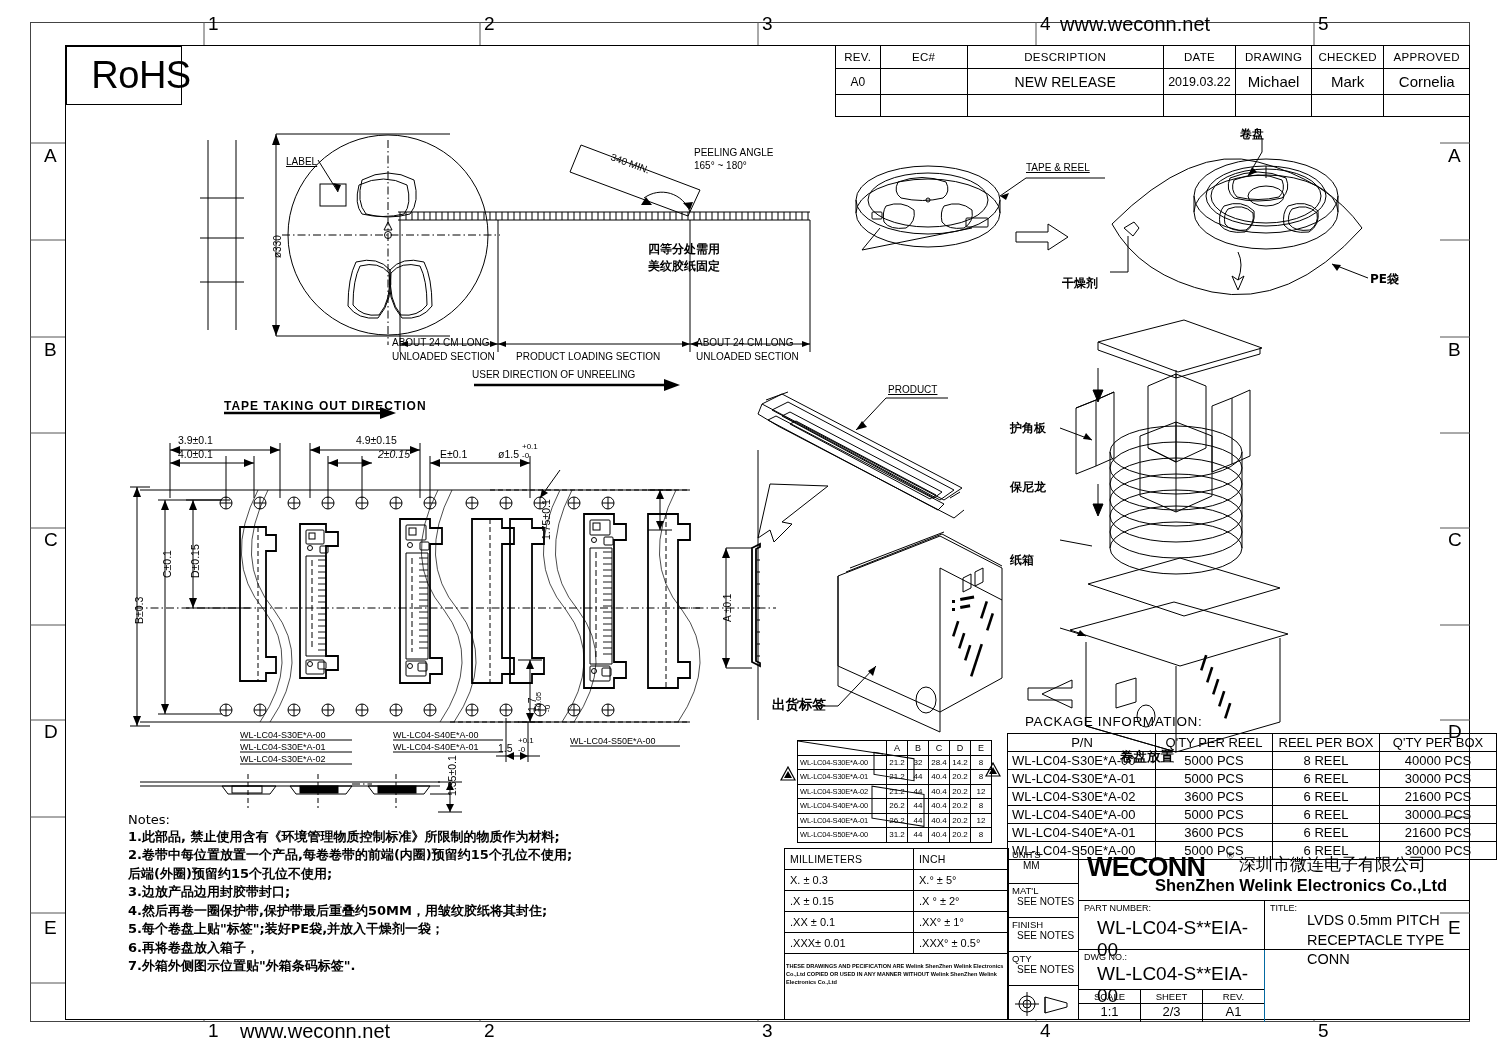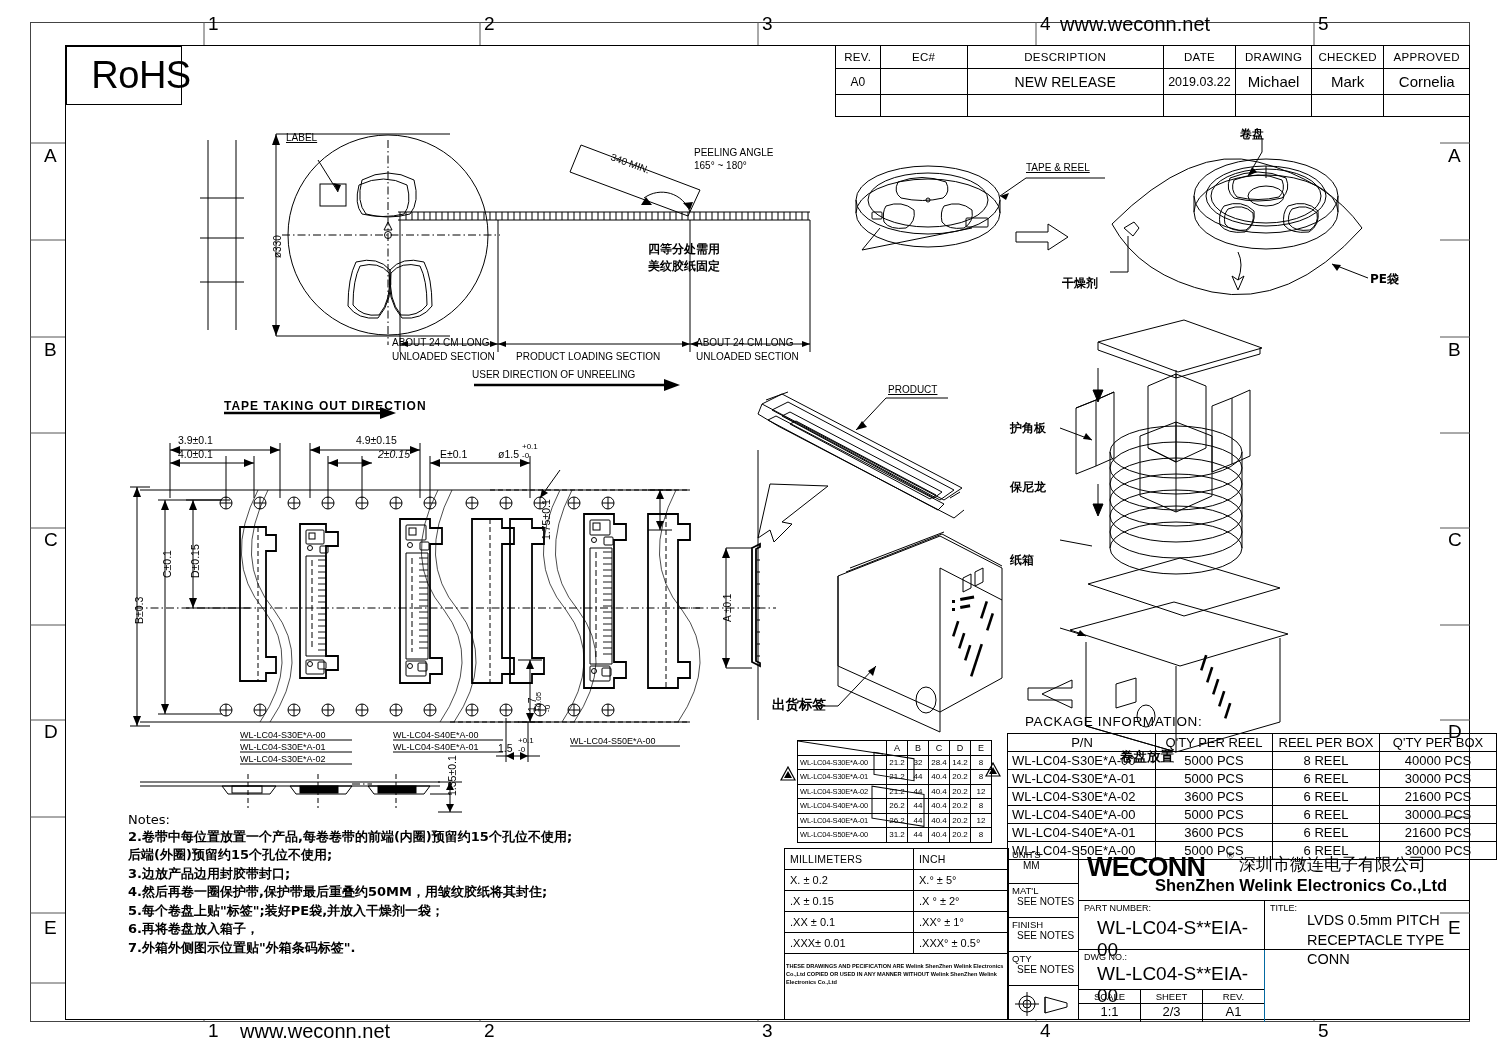--- a/index.html
+++ b/index.html
@@ -284,21 +284,21 @@
   <polygon points="498,344 490,341 490,347" class="fb"></polygon>
   <polygon points="498,344 506,341 506,347" class="fb"></polygon>
   <polygon points="690,344 682,341 682,347" class="fb"></polygon>
   <polygon points="690,344 698,341 698,347" class="fb"></polygon>
   <polygon points="810,344 802,341 802,347" class="fb"></polygon>
 
   <line x1="474" y1="385" x2="672" y2="385" stroke="#000" stroke-width="2.4"></line>
   <polygon points="680,385 664,379 664,391" class="fb"></polygon>
 </svg>
 
-<div class="abs t10 nosel ul" style="left:286px;top:132px;">LABEL</div>
+<div class="abs t10 nosel ul" style="left:286px;top:156px;">LABEL</div>
 <div class="abs t10 nosel vert" style="left:272px;top:258px;">ø330</div>
 <div class="abs t10 nosel" style="left:610px;top:158px;transform:rotate(20deg);">340 MIN.</div>
 <div class="abs t10 nosel" style="left:694px;top:147px;">PEELING ANGLE</div>
 <div class="abs t10 nosel" style="left:694px;top:160px;">165° ~ 180°</div>
 <div class="abs t10 nosel" style="left:392px;top:337px;">ABOUT 24 CM LONG</div>
 <div class="abs t10 nosel" style="left:392px;top:351px;">UNLOADED SECTION</div>
 <div class="abs t10 nosel" style="left:516px;top:351px;">PRODUCT LOADING SECTION</div>
 <div class="abs t10 nosel" style="left:696px;top:337px;">ABOUT 24 CM LONG</div>
 <div class="abs t10 nosel" style="left:696px;top:351px;">UNLOADED SECTION</div>
 <div class="abs t10 nosel" style="left:472px;top:369px;">USER DIRECTION OF UNREELING</div>
@@ -1009,38 +1009,39 @@
     <td class="c-pn">WL-LC04-S50E*A-00</td>
     <td>5000 PCS</td>
     <td>6 REEL</td>
     <td>30000 PCS</td>
   </tr>
 </tbody>
   </table>
 
 <div class="abs" id="notes">
   <div class="nt-h">Notes:</div>
+  <div class="nt">1.此部品, 禁止使用含有《环境管理物质控制标准》所限制的物质作为材料;</div>
   <div class="nt">2.卷带中每位置放置一个产品,每卷卷带的前端(内圈)预留约15个孔位不使用;</div>
   <div class="nt">   后端(外圈)预留约15个孔位不使用;</div>
   <div class="nt">3.边放产品边用封胶带封口;</div>
   <div class="nt">4.然后再卷一圈保护带,保护带最后重叠约50MM，用皱纹胶纸将其封住;</div>
   <div class="nt">5.每个卷盘上贴"标签";装好PE袋,并放入干燥剂一袋；</div>
   <div class="nt">6.再将卷盘放入箱子，</div>
   <div class="nt">7.外箱外侧图示位置贴"外箱条码标签".</div>
 </div>
 
 <div class="abs" id="tol-block">
   <table id="tol-table">
     <tbody>
         <tr>
       <td class="tol-hdr" style="width:118px">MILLIMETERS</td>
       <td class="tol-hdr">INCH</td>
     </tr>
     <tr>
-      <td>X.  ±  0.2</td>
+      <td>X.  ±  0.3</td>
       <td>X.°   ±  5°</td>
     </tr>
     <tr>
       <td>.X   ± 0.15</td>
       <td>.X °  ± 2°</td>
     </tr>
     <tr>
       <td>.XX ± 0.1</td>
       <td>.XX°  ± 1°</td>
     </tr>

